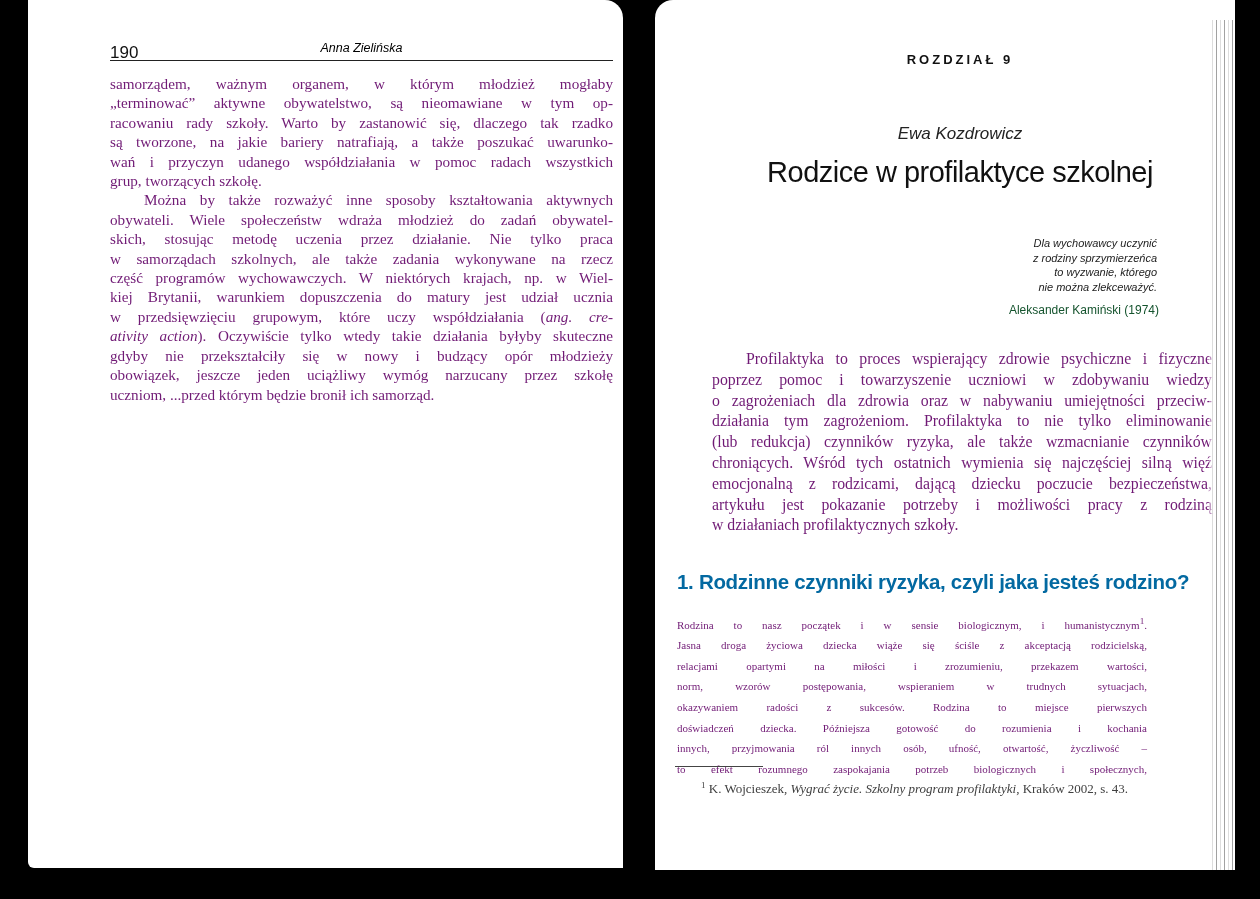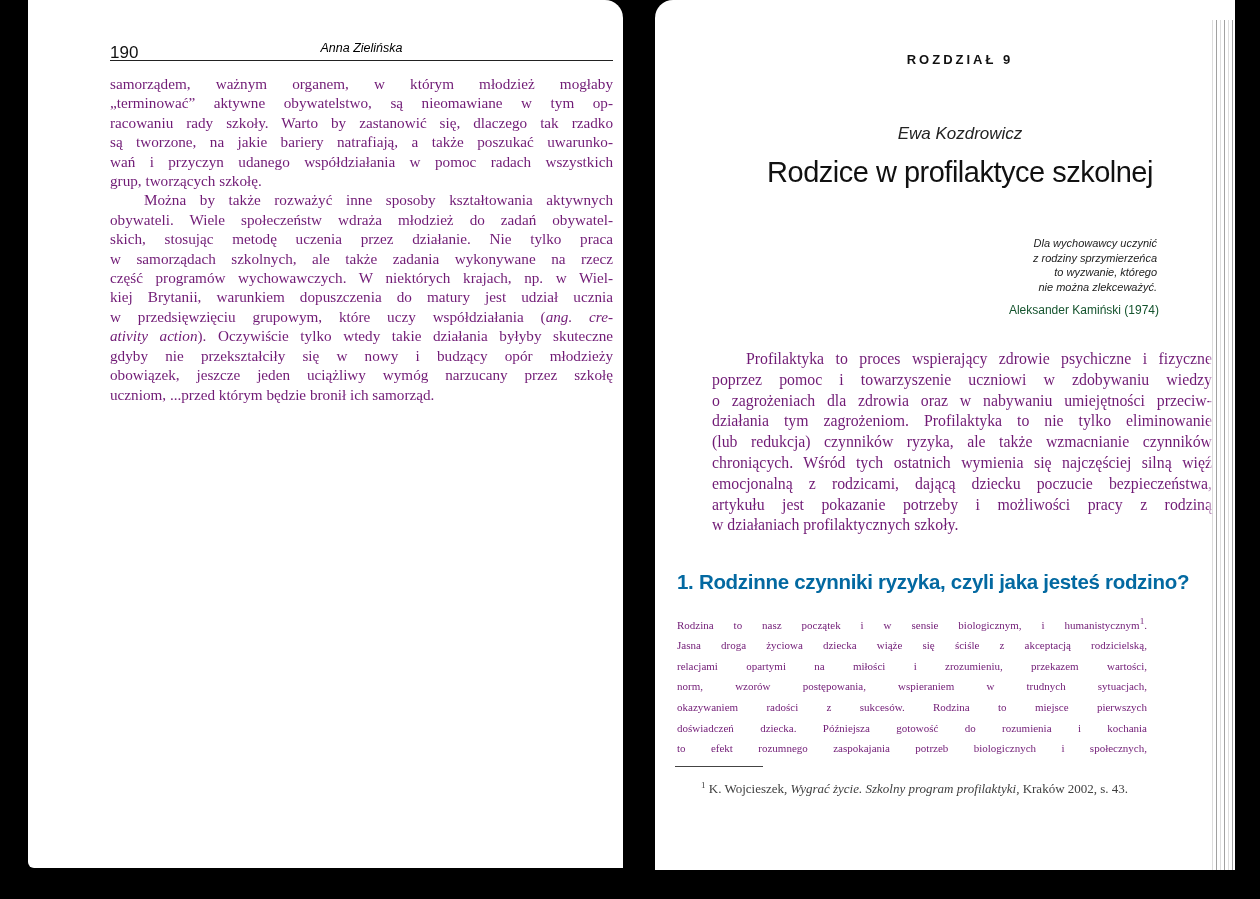--- a/index.html
+++ b/index.html
@@ -146,20 +146,21 @@
 
   <div class="section-heading">1. Rodzinne czynniki ryzyka, czyli jaka jesteś rodzino?</div>
 
   <div class="body-text" id="right-section-body">
     <span class="line"><span>Rodzina to nasz początek i w sensie biologicznym, i humanistycznym</span><sup>1</sup>.</span>
     <span class="line">Jasna droga życiowa dziecka wiąże się ściśle z akceptacją rodzicielską,</span>
     <span class="line">relacjami opartymi na miłości i zrozumieniu, przekazem wartości,</span>
     <span class="line">norm, wzorów postępowania, wspieraniem w trudnych sytuacjach,</span>
     <span class="line">okazywaniem radości z sukcesów. Rodzina to miejsce pierwszych</span>
     <span class="line">doświadczeń dziecka. Późniejsza gotowość do rozumienia i kochania</span>
+    <span class="line">innych, przyjmowania ról innych osób, ufność, otwartość, życzliwość –</span>
     <span class="line">to efekt rozumnego zaspokajania potrzeb biologicznych i społecznych,</span>
   </div>
 
   <div class="footnote-rule"></div>
   <div class="footnote">
     <sup>1</sup>
     <span>K. Wojcieszek, </span><span class="it">Wygrać życie. Szkolny program profilaktyki</span><span>, Kraków 2002, s. 43.</span>
   </div>
 
   <div class="scan-edge-right"></div>

